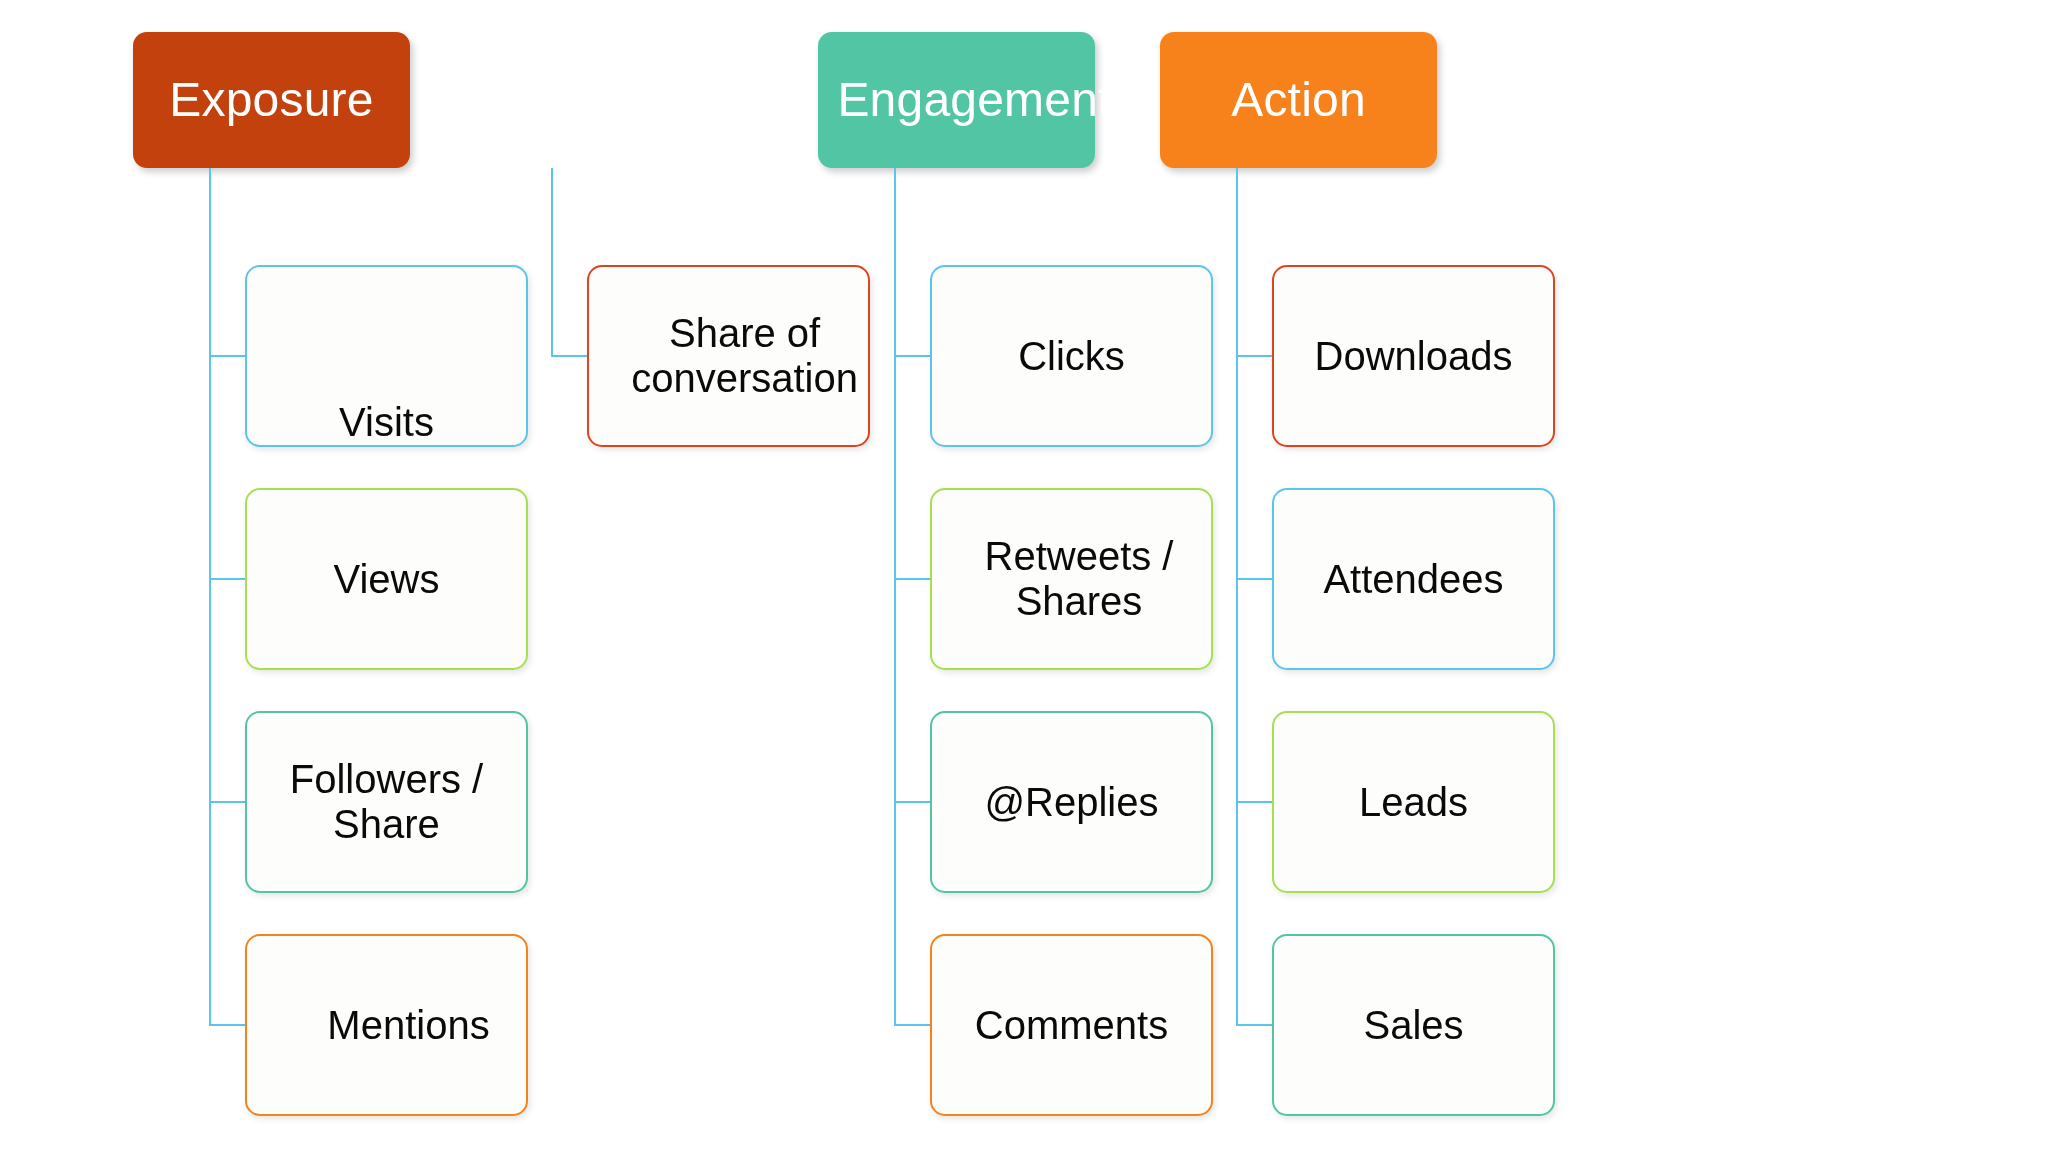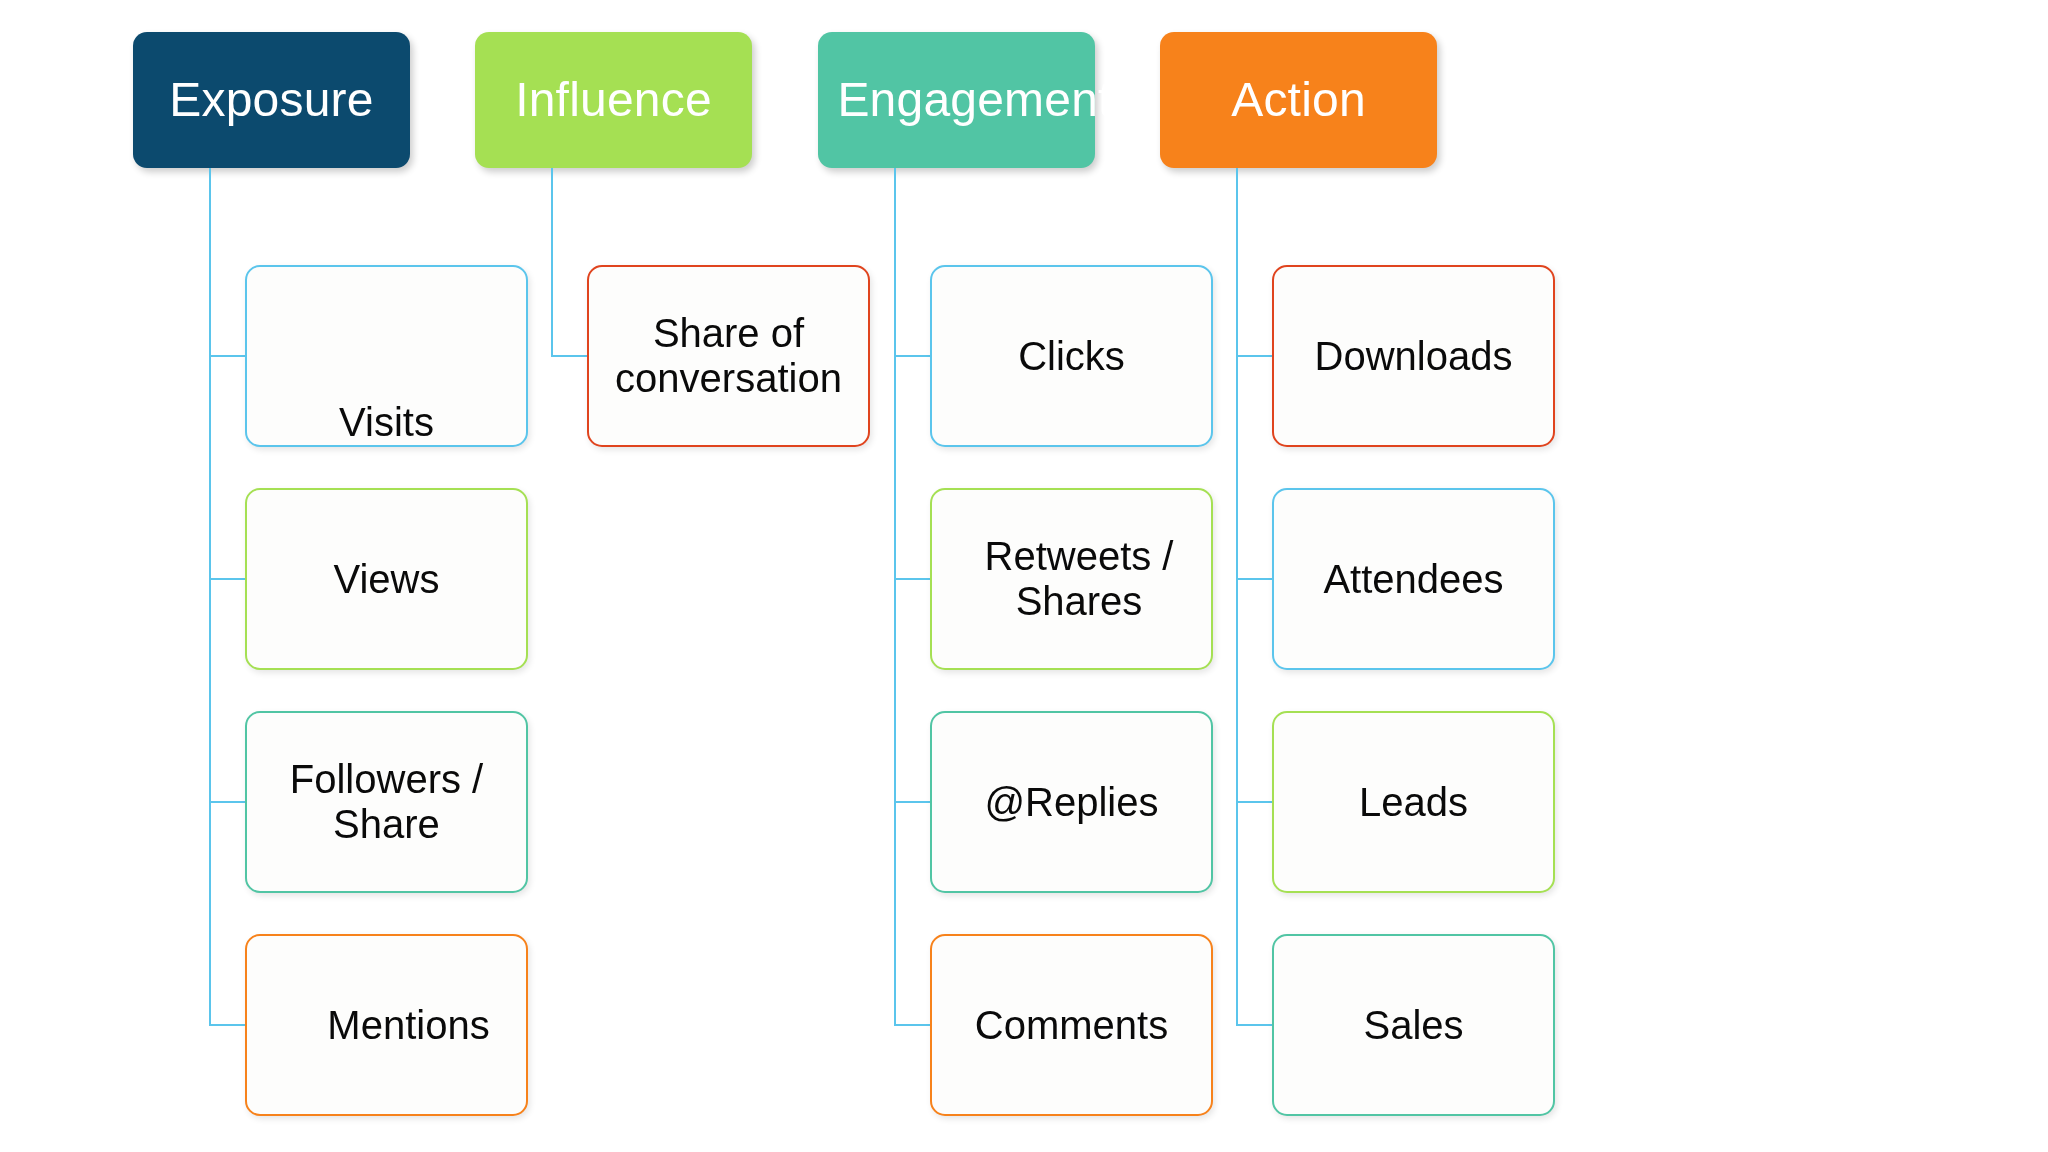--- a/index.html
+++ b/index.html
@@ -89,21 +89,21 @@
     text-align: center;
     padding: 0 10px;
     white-space: pre-line;
   }
 </style>
 </head>
 <body>
 
 <div id="diagram">
     <div class="column" style="left: 133px;">
-      <div class="header-card" style="background: #0c4a6e; top: 32px;">
+      <div class="header-card" style="background: #c2410c; top: 32px;">
         <span class="header-label">Exposure</span>
       </div>
       <div class="trunk" style="left: 76px; top: 168px; height: 857px; background: rgb(91, 197, 236);"></div>
       <div class="stub" style="left: 76px; top: 355px; width: 36px; background: rgb(91, 197, 236);"></div>
       <div class="child-box" style="left: 112px; top: 265px; border-color: rgb(91, 197, 236); align-items: flex-end;">
         <span class="child-label">Visits</span>
       </div>
       <div class="stub" style="left: 76px; top: 578px; width: 36px; background: rgb(91, 197, 236);"></div>
       <div class="child-box" style="left: 112px; top: 488px; border-color: rgb(165, 224, 83);">
         <span class="child-label">Views</span>
@@ -112,26 +112,23 @@
       <div class="child-box" style="left: 112px; top: 711px; border-color: rgb(81, 197, 164);">
         <span class="child-label">Followers /
 Share</span>
       </div>
       <div class="stub" style="left: 76px; top: 1024px; width: 36px; background: rgb(91, 197, 236);"></div>
       <div class="child-box" style="left: 112px; top: 934px; border-color: rgb(247, 130, 27); padding-left: 44px;">
         <span class="child-label">Mentions</span>
       </div>
     </div>
     <div class="column" style="left: 475px;">
-      <div class="header-card" style="background: rgb(165, 224, 83); top: 32px;">
-        <span class="header-label">Influence</span>
-      </div>
       <div class="trunk" style="left: 76px; top: 168px; height: 188px; background: rgb(91, 197, 236);"></div>
       <div class="stub" style="left: 76px; top: 355px; width: 36px; background: rgb(91, 197, 236);"></div>
-      <div class="child-box" style="left: 112px; top: 265px; border-color: rgb(224, 68, 30);">
+      <div class="child-box" style="left: 112px; top: 265px; border-color: rgb(224, 68, 30); justify-content: flex-end;">
         <span class="child-label">Share of
 conversation</span>
       </div>
     </div>
     <div class="column" style="left: 818px;">
       <div class="header-card" style="background: rgb(81, 197, 164); top: 32px; padding-left: 36px;">
         <span class="header-label">Engagement</span>
       </div>
       <div class="trunk" style="left: 76px; top: 168px; height: 857px; background: rgb(91, 197, 236);"></div>
       <div class="stub" style="left: 76px; top: 355px; width: 36px; background: rgb(91, 197, 236);"></div>

